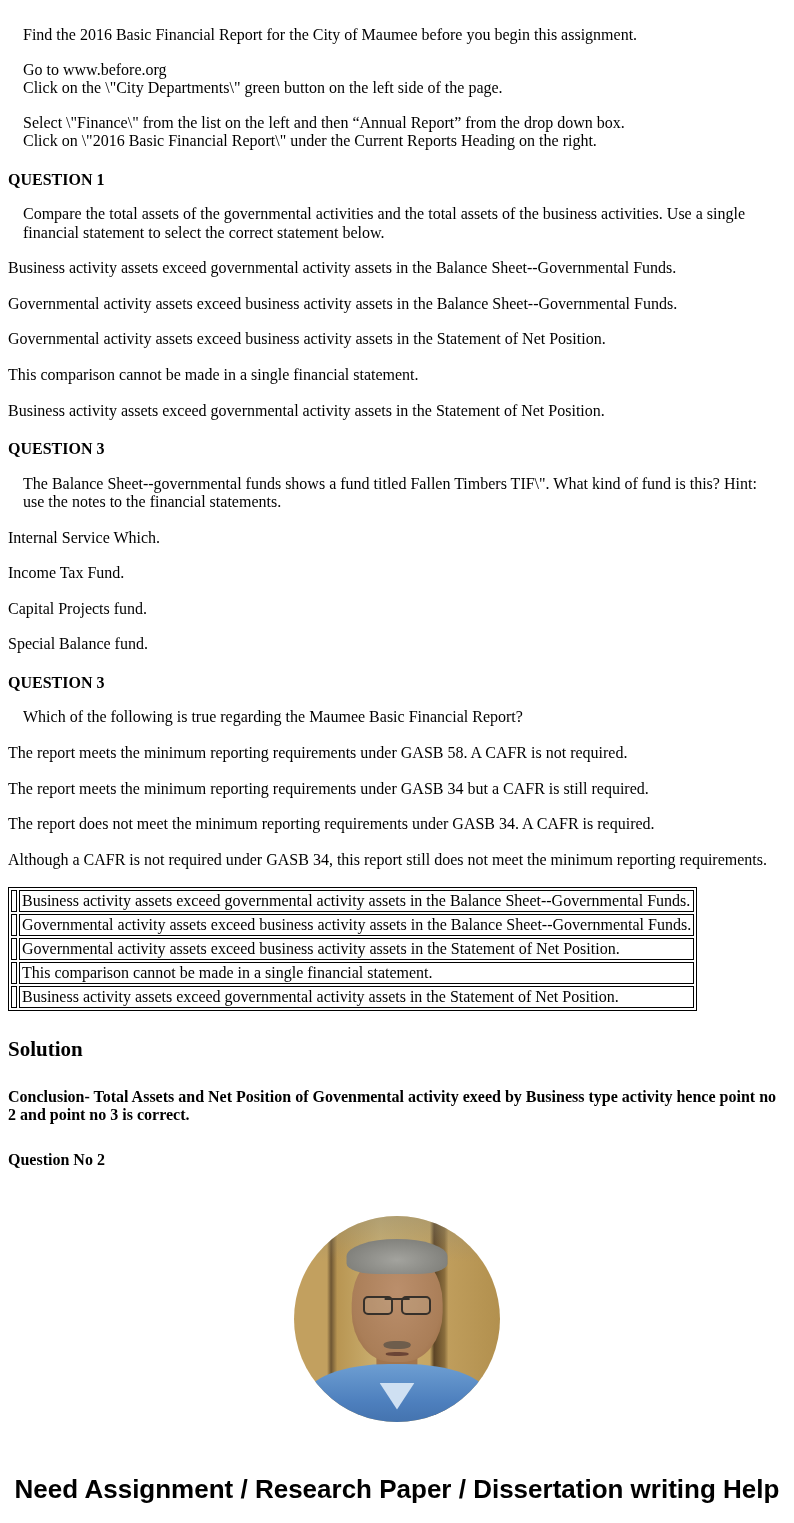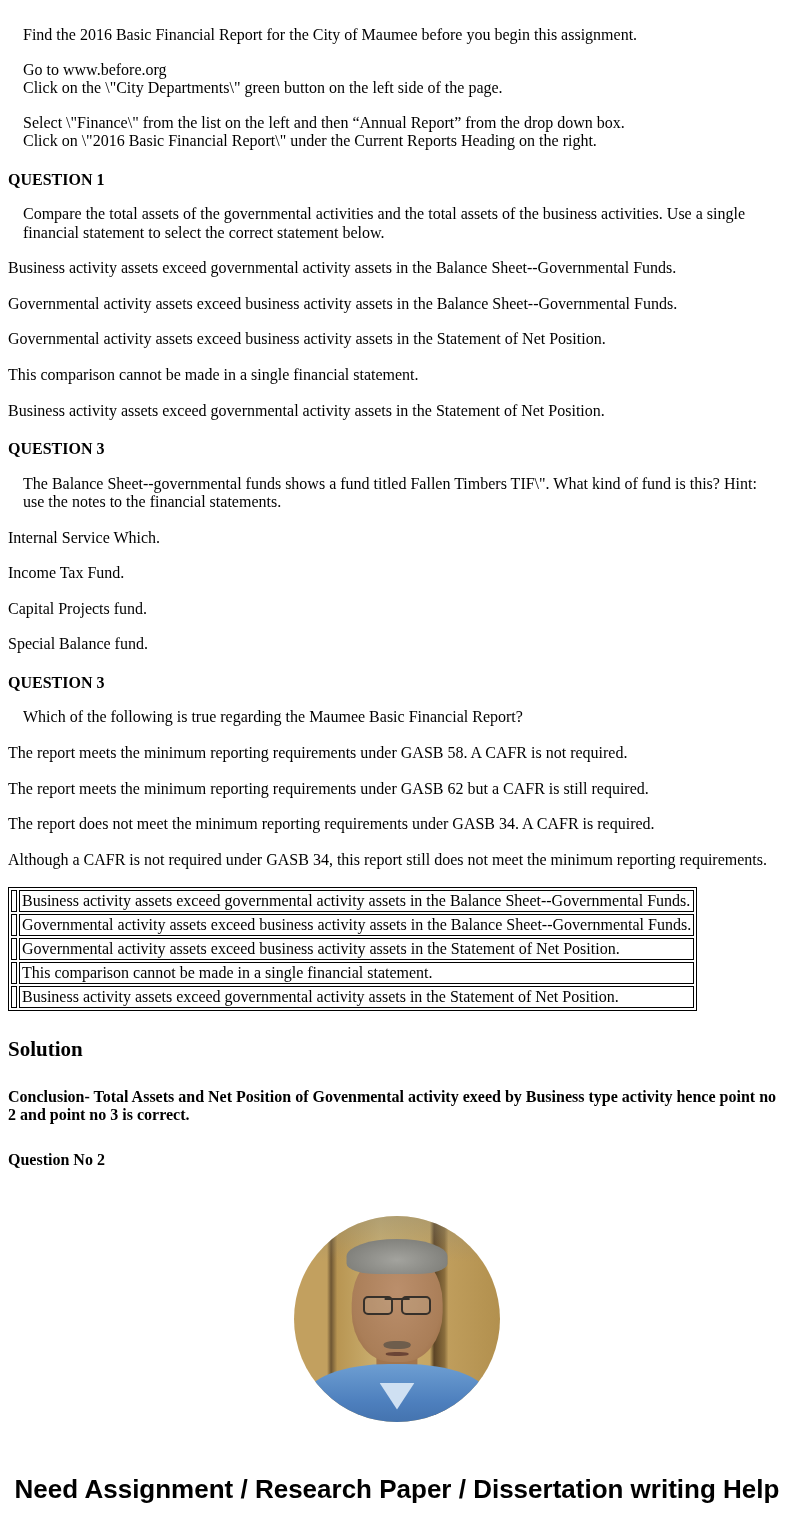--- a/index.html
+++ b/index.html
@@ -133,21 +133,21 @@
   <p class="q-heading">QUESTION 3</p>
   <p>The Balance Sheet--governmental funds shows a fund titled Fallen Timbers TIF\". What kind of fund is this? Hint: use the notes to the financial statements.</p>
   <p class="option-p">Internal Service Which.</p>
   <p class="option-p">Income Tax Fund.</p>
   <p class="option-p">Capital Projects fund.</p>
   <p class="option-p">Special Balance fund.</p>
 
   <p class="q-heading">QUESTION 3</p>
   <p>Which of the following is true regarding the Maumee Basic Financial Report?</p>
   <p class="option-p">The report meets the minimum reporting requirements under GASB 58. A CAFR is not required.</p>
-  <p class="option-p">The report meets the minimum reporting requirements under GASB 62 but a CAFR is still required.</p>
+  <p class="option-p">The report meets the minimum reporting requirements under GASB 34 but a CAFR is still required.</p>
   <p class="option-p">The report does not meet the minimum reporting requirements under GASB 34. A CAFR is required.</p>
   <p class="option-p">Although a CAFR is not required under GASB 34, this report still does not meet the minimum reporting requirements.</p>
 
   <table class="answers-table">
     <tbody>
       <tr>
         <td class="marker-cell"></td>
         <td>Business activity assets exceed governmental activity assets in the Balance Sheet--Governmental Funds.</td>
       </tr>
       <tr>

